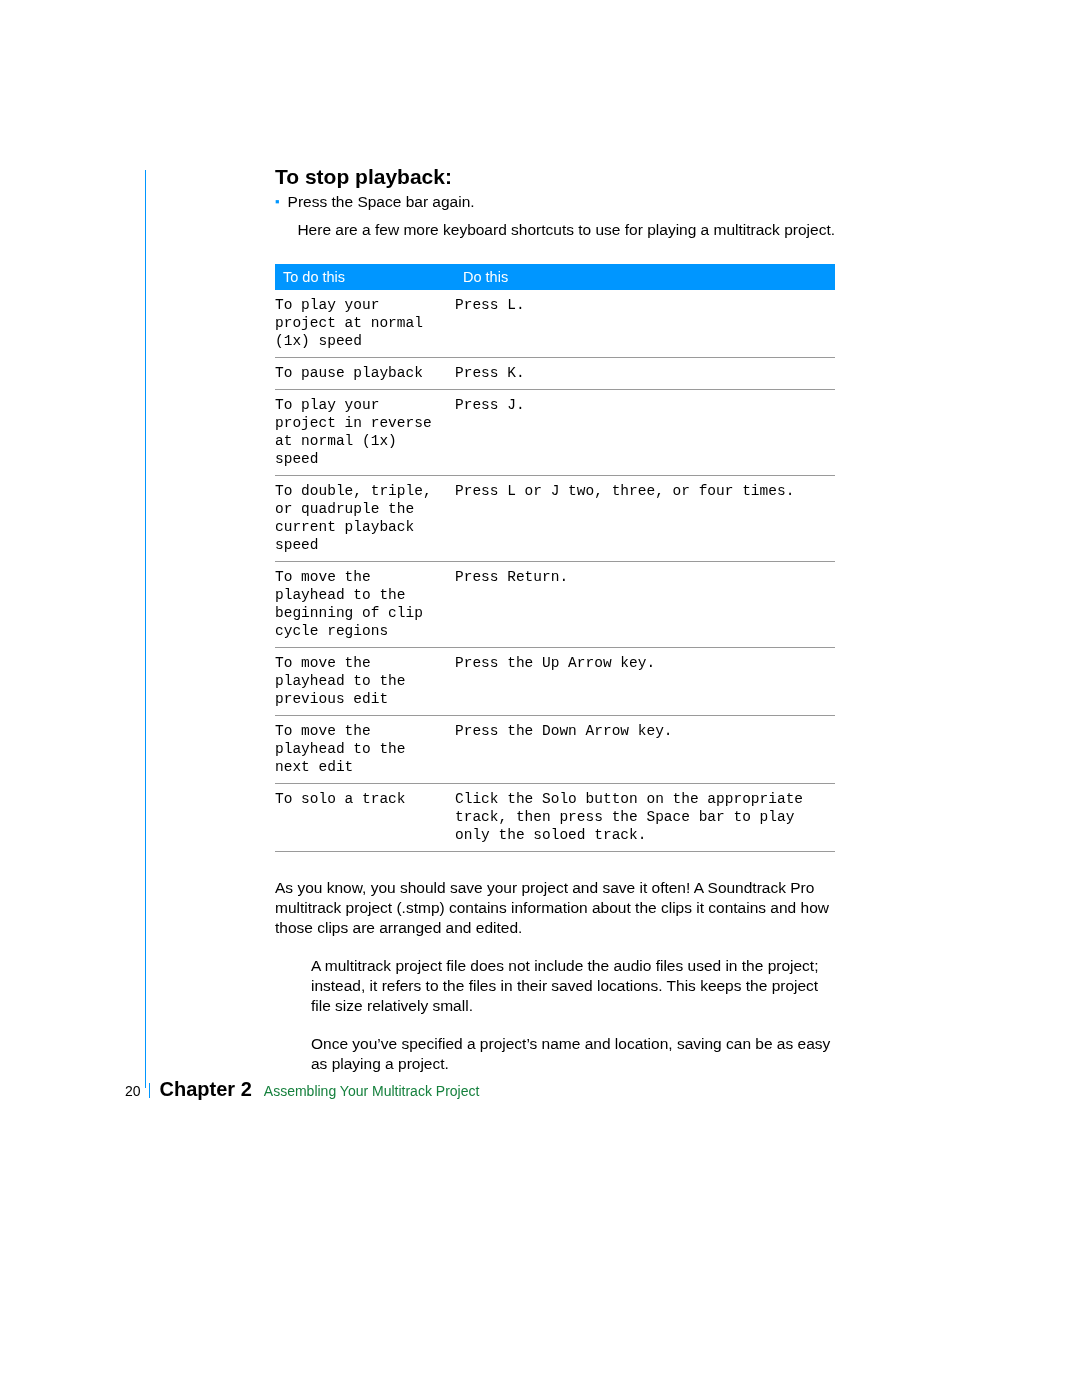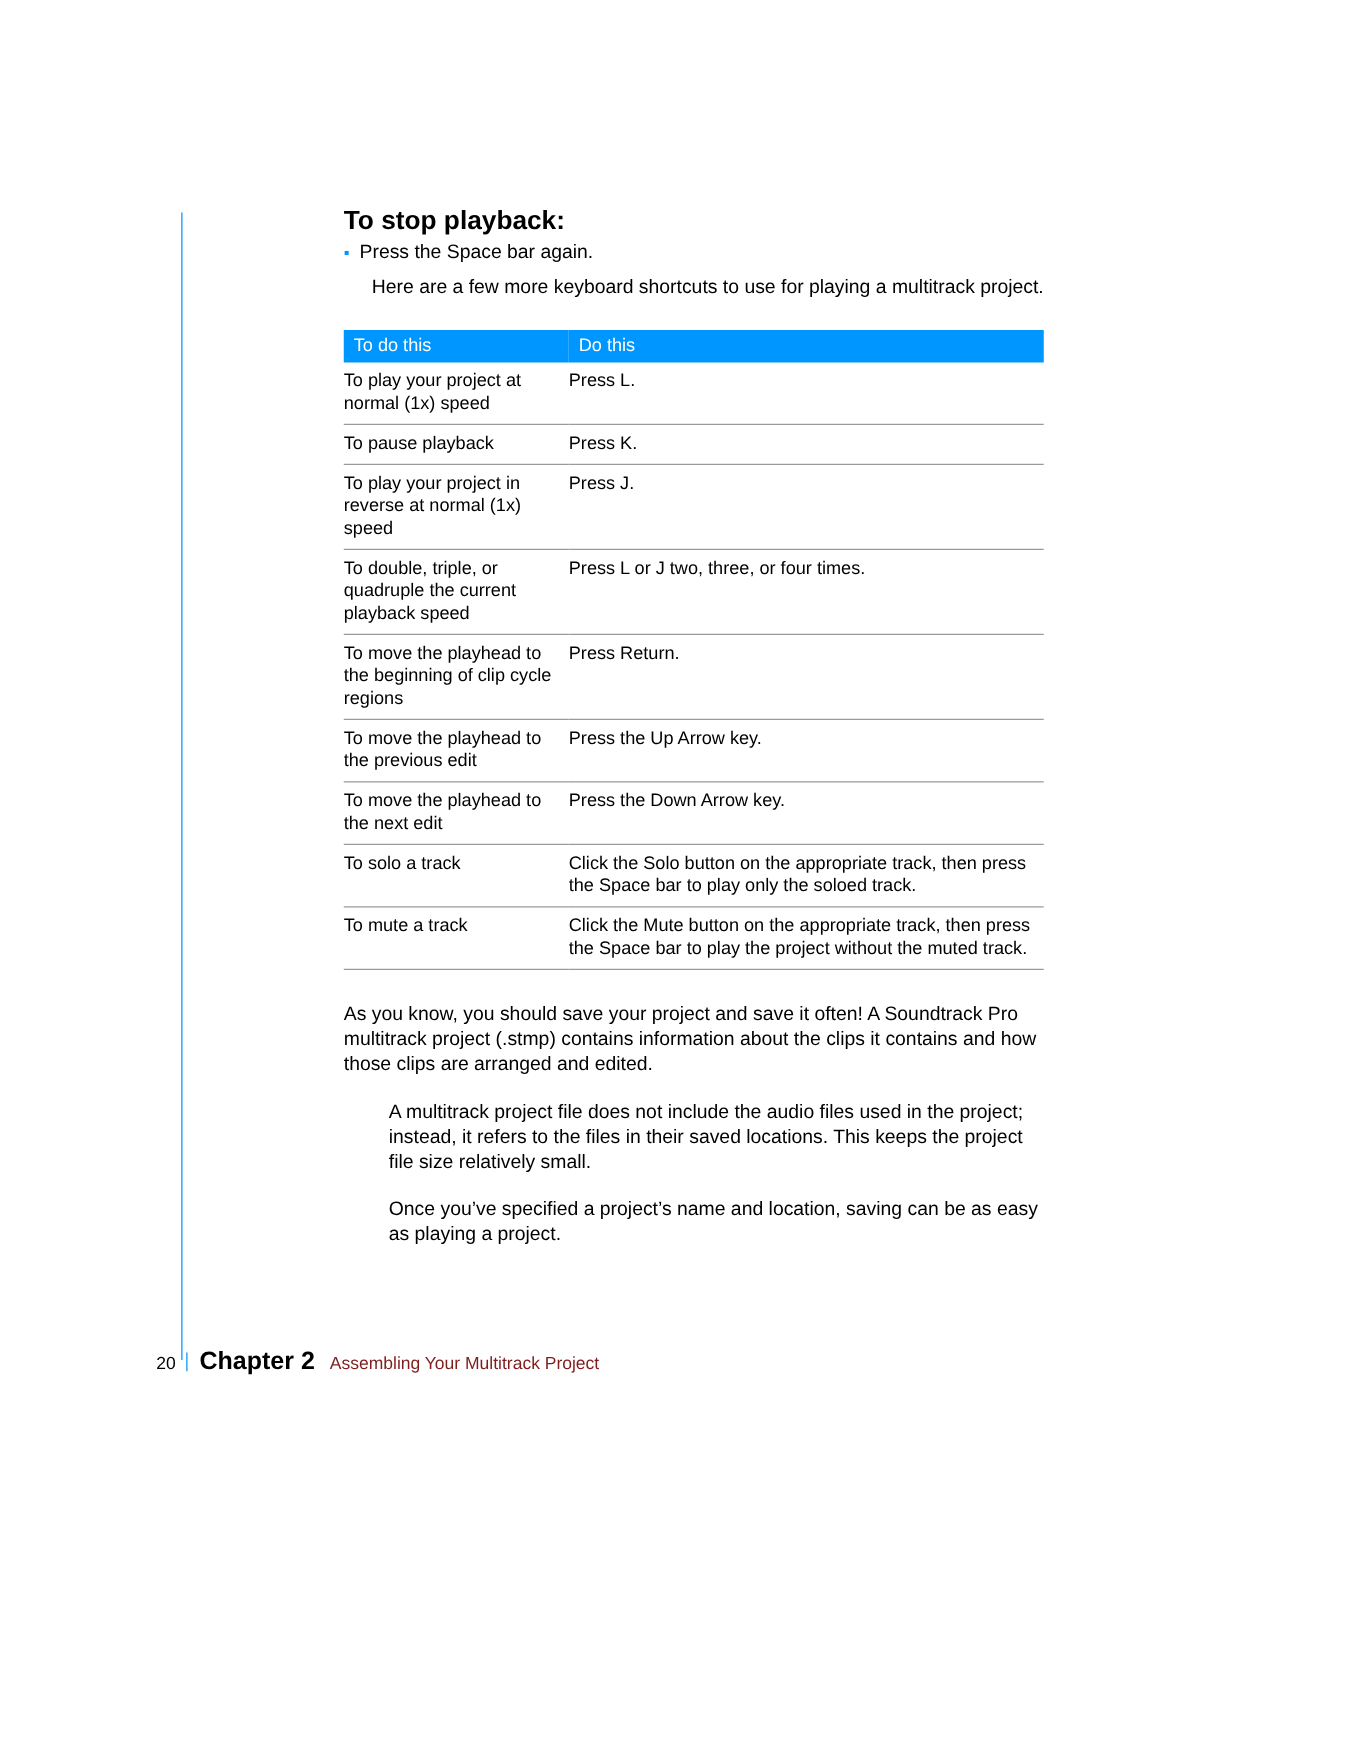--- a/index.html
+++ b/index.html
@@ -79,20 +79,21 @@
     }
     .shortcut-table thead th:first-child {
       width: 180px;
     }
     .shortcut-table tbody td {
       padding: 6px 8px 7px 0;
       vertical-align: top;
       border-bottom: 1px solid #9a9a9a;
       line-height: 18px;
       font-size: 14.5px;
+      font-family: Liberation Mono, monospace;
     }
     .shortcut-table tbody td:first-child {
       width: 180px;
       padding-right: 12px;
     }
     .body-para {
       font-size: 15.5px;
       line-height: 20px;
       margin-top: 26px;
     }
@@ -123,21 +124,21 @@
       top: 2px;
     }
     .chapter-label {
       font-weight: bold;
       font-size: 20px;
       color: #000;
       margin-right: 12px;
     }
     .chapter-title {
       font-size: 14px;
-      color: #7f1d1d;
+      color: #15803d;
     }
   </style>
 </head>
 <body>
 
 <div class="page">
   <div class="vertical-rule"></div>
 
   <div class="content">
     <div class="section-heading">To stop playback:</div>
@@ -181,24 +182,20 @@
           <td>To move the playhead to the previous edit</td>
           <td>Press the Up Arrow key.</td>
         </tr>
         <tr>
           <td>To move the playhead to the next edit</td>
           <td>Press the Down Arrow key.</td>
         </tr>
         <tr>
           <td>To solo a track</td>
           <td>Click the Solo button on the appropriate track, then press the Space bar to play only the soloed track.</td>
-        </tr>
-        <tr>
-          <td>To mute a track</td>
-          <td>Click the Mute button on the appropriate track, then press the Space bar to play the project without the muted track.</td>
         </tr>
       </tbody>
     </table>
 
     <div class="body-para">As you know, you should save your project and save it often! A Soundtrack Pro multitrack project (.stmp) contains information about the clips it contains and how those clips are arranged and edited.</div>
     <div class="body-para spaced">A multitrack project file does not include the audio files used in the project; instead, it refers to the files in their saved locations. This keeps the project file size relatively small.</div>
     <div class="body-para spaced">Once you’ve specified a project’s name and location, saving can be as easy as playing a project.</div>
   </div>
 
   <div class="footer-wrap">

